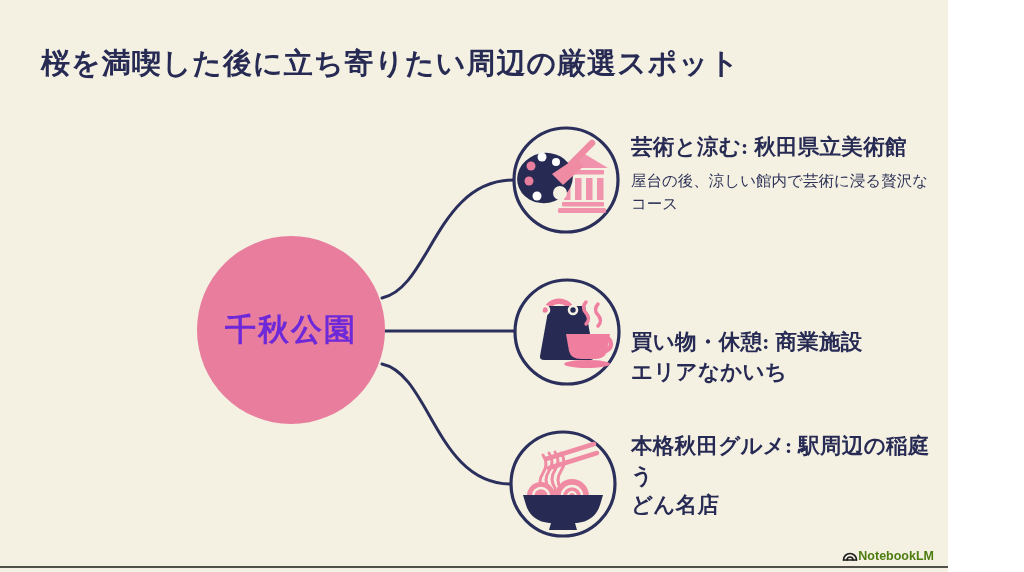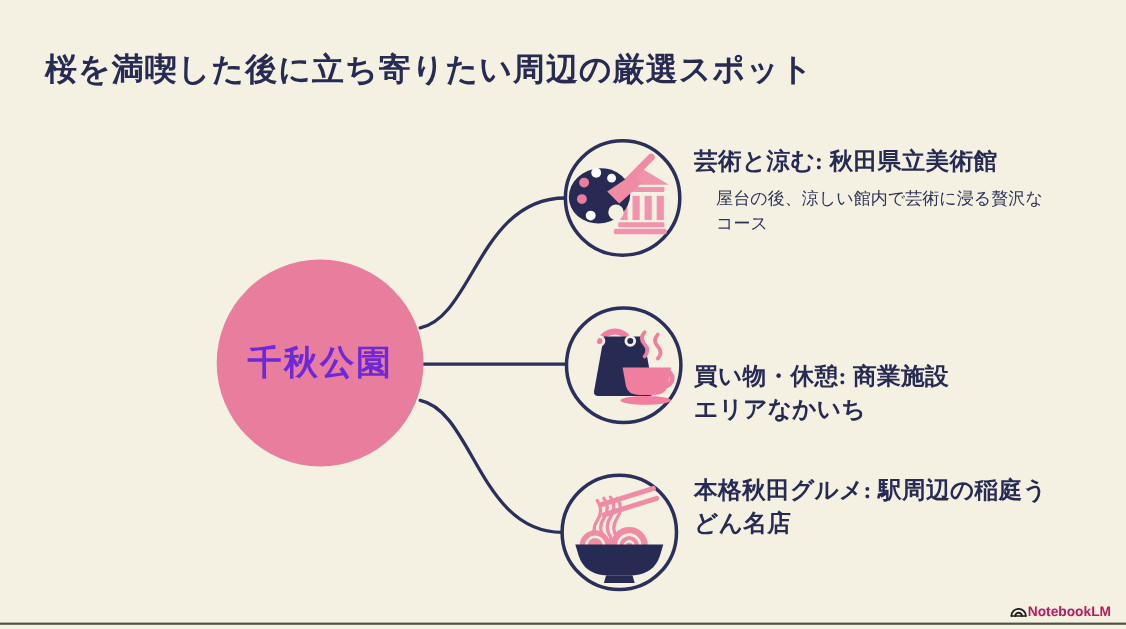--- a/index.html
+++ b/index.html
@@ -1,18 +1,18 @@
 <!DOCTYPE html>
 <html><head>
 <meta charset="utf-8">
 <style>
   html,body{margin:0;padding:0;}
   body{font-family:"Liberation Sans","DejaVu Sans",sans-serif;}
   .stage{
-    position:relative;width:1024px;height:572px;overflow:hidden;
+    position:relative;width:948px;height:572px;overflow:hidden;
     background:#F4F1E3;color:#272B54;
   }
   .page-title{
     position:absolute;left:41px;top:44px;margin:0;
     font-size:29px;font-weight:800;letter-spacing:1px;color:#272B54;
     white-space:nowrap;
   }
   .graphic{position:absolute;left:0;top:0;}
   .center-label{
     position:absolute;left:197px;top:236px;width:188px;height:188px;
@@ -22,26 +22,26 @@
   .node{position:absolute;left:631px;font-family:Liberation Serif, serif;}
   .node-1{top:133px;}
   .node-2{top:296px;margin-top:32px;}
   .node-3{top:432px;}
   .node-heading{
     font-size:21.5px;font-weight:800;line-height:1.38;letter-spacing:0.3px;
     color:#272B54;white-space:pre-line;
   }
   .node-desc{
     margin-top:6px;font-size:15.5px;font-weight:400;line-height:1.5;
-    color:#2E3257;white-space:pre-line;max-width:345px;margin-left:20px;
+    color:#2E3257;white-space:pre-line;max-width:345px;
   }
   .watermark{
     position:absolute;right:14px;top:548px;height:16px;
     display:flex;align-items:center;gap:0;
-    font-size:12.5px;font-weight:700;color:#be185d;
+    font-size:12.5px;font-weight:700;color:#4d7c0f;
   }
   .bottom-line{
     position:absolute;left:0;top:566px;width:1024px;height:2px;
     background:#34342e;opacity:0.85;
   }
 </style>
 </head>
 <body>
 
 <div class="stage">

